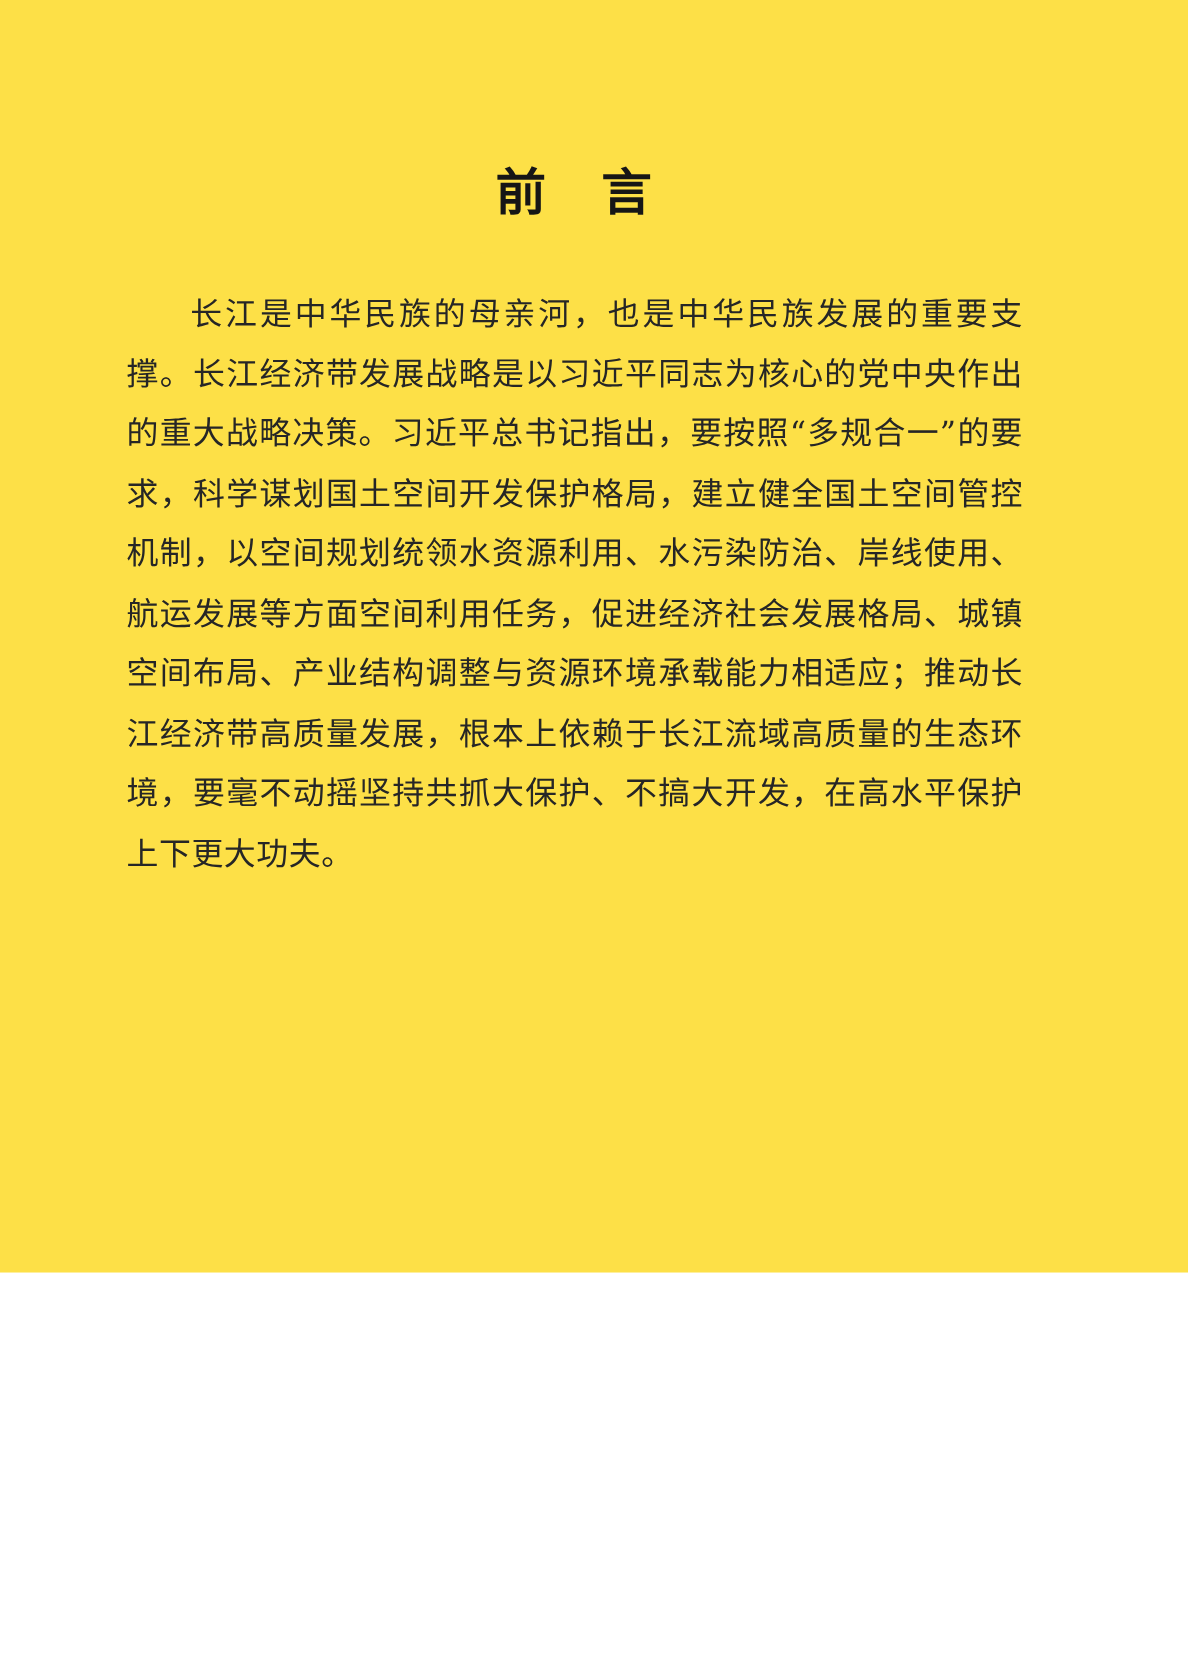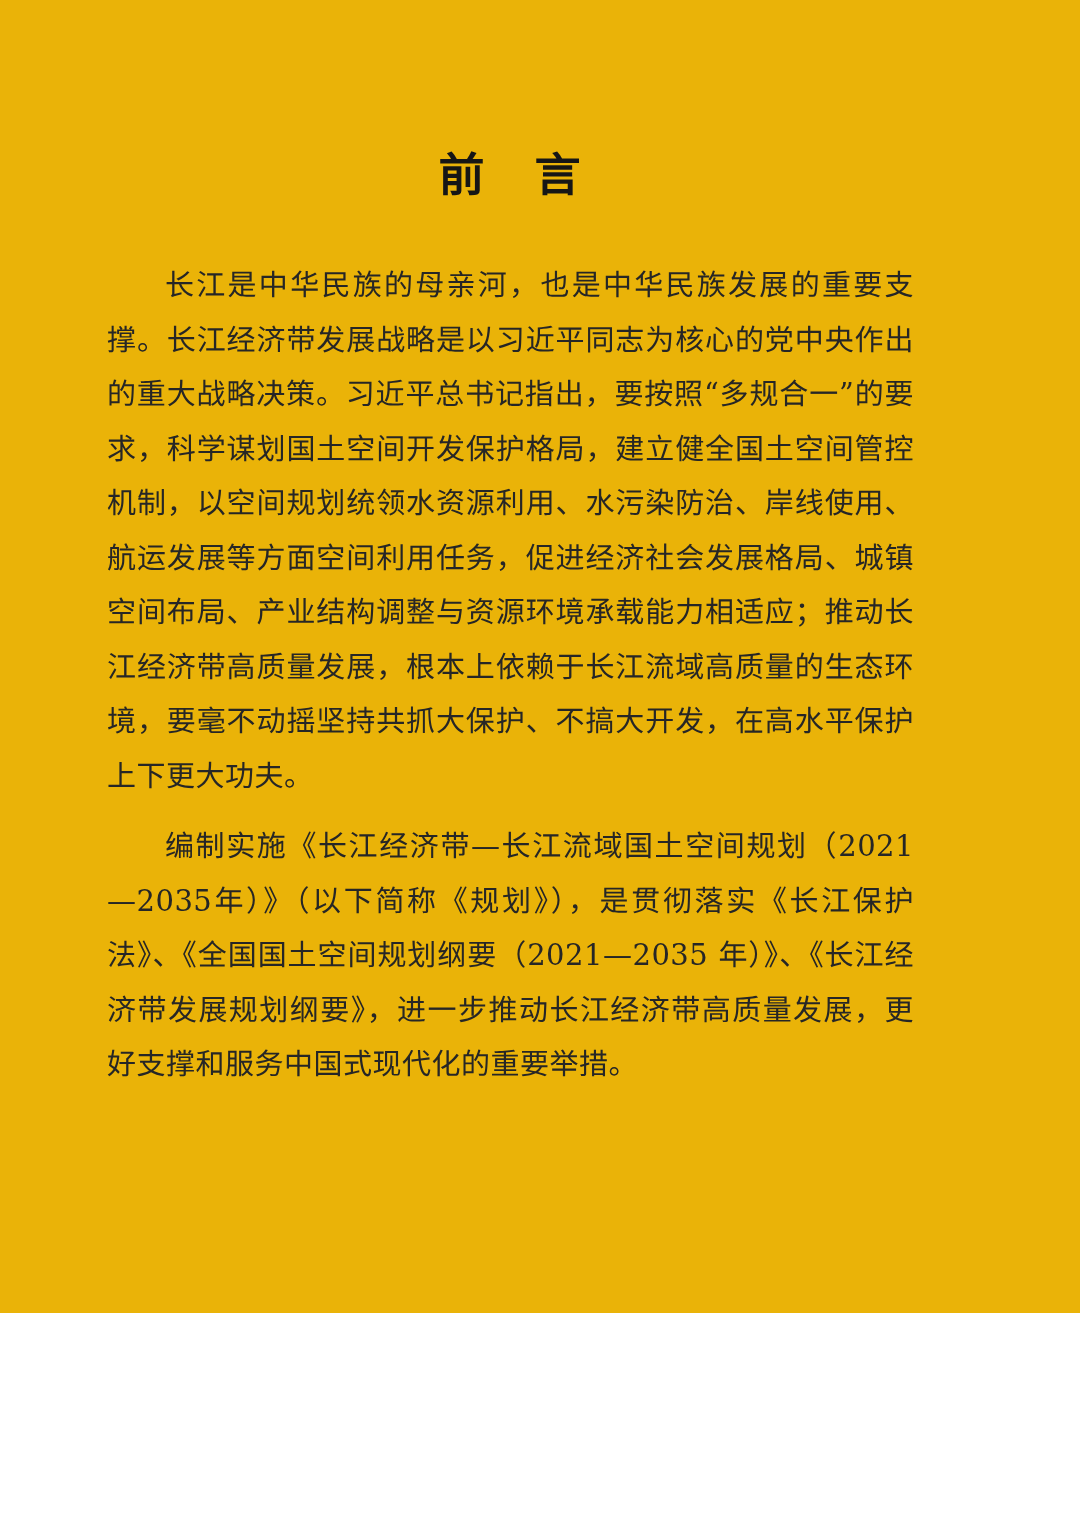--- a/index.html
+++ b/index.html
@@ -3,61 +3,60 @@
 <meta charset="utf-8">
 <style>
   html, body {
     margin: 0;
     padding: 0;
     background: #ffffff;
   }
   .page {
     position: relative;
     width: 1080px;
-    height: 1313px;
+    height: 1157px;
     margin: 0 auto;
-    background: #eab308;
+    background: #fde047;
     box-sizing: border-box;
-    padding: 148px 150px 0 91px;
+    padding: 148px 150px 0 115px;
     overflow: hidden;
     font-family: "DejaVu Serif", serif;
     color: #262626;
   }
   .doc-title {
     margin: 0;
     padding: 0;
     text-align: center;
     font-family: "DejaVu Sans", sans-serif;
     font-size: 46px;
     line-height: 1.2;
     font-weight: 700;
     color: #161616;
     letter-spacing: 2px;
     white-space: pre;
   }
   .doc-body {
     margin-top: 55px;
   }
   .doc-body p {
-    margin: 16px;
+    margin: 0;
     padding: 0;
     text-indent: 2em;
     font-size: 29px;
     line-height: 54.5px;
     text-align: justify;
     text-justify: inter-ideograph;
     letter-spacing: 0.5px;
     color: #262626;
   }
 </style>
 </head>
 <body>
 
 <div class="page">
 
   <h1 class="doc-title">前　言</h1>
 
   <div class="doc-body">
     <p>长江是中华民族的母亲河，也是中华民族发展的重要支撑。长江经济带发展战略是以习近平同志为核心的党中央作出的重大战略决策。习近平总书记指出，要按照“多规合一”的要求，科学谋划国土空间开发保护格局，建立健全国土空间管控机制，以空间规划统领水资源利用、水污染防治、岸线使用、航运发展等方面空间利用任务，促进经济社会发展格局、城镇空间布局、产业结构调整与资源环境承载能力相适应；推动长江经济带高质量发展，根本上依赖于长江流域高质量的生态环境，要毫不动摇坚持共抓大保护、不搞大开发，在高水平保护上下更大功夫。</p>
-    <p>编制实施《长江经济带—长江流域国土空间规划（2021—2035年）》（以下简称《规划》），是贯彻落实《长江保护法》、《全国国土空间规划纲要（2021—2035 年）》、《长江经济带发展规划纲要》，进一步推动长江经济带高质量发展，更好支撑和服务中国式现代化的重要举措。</p>
   </div>
 
 </div>
 
 </body></html>

